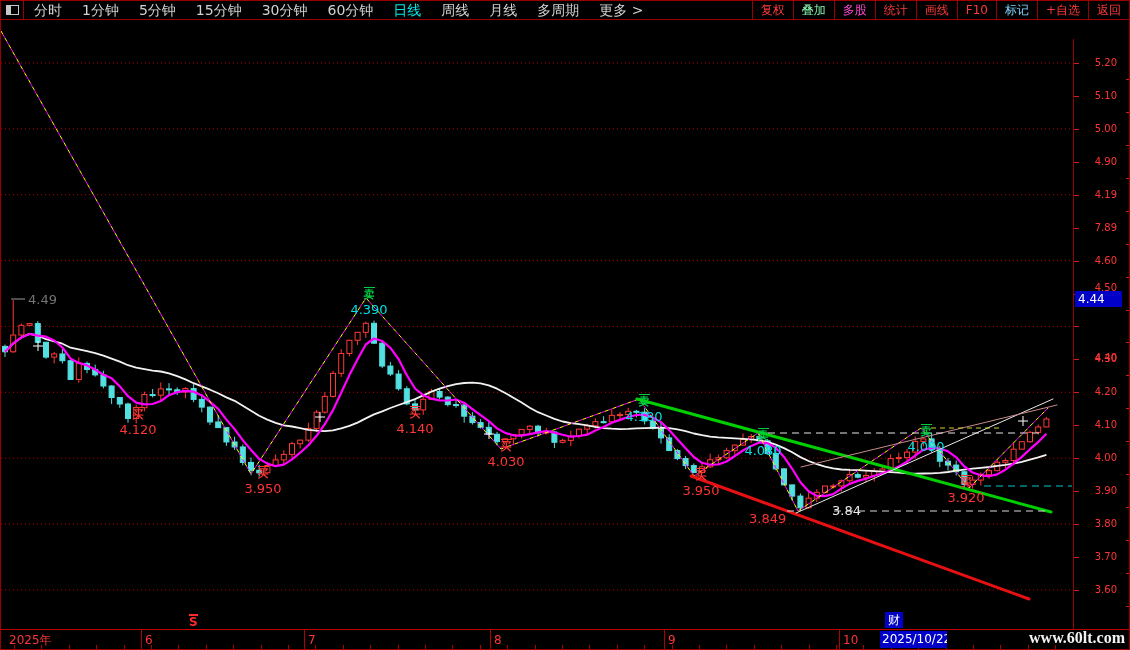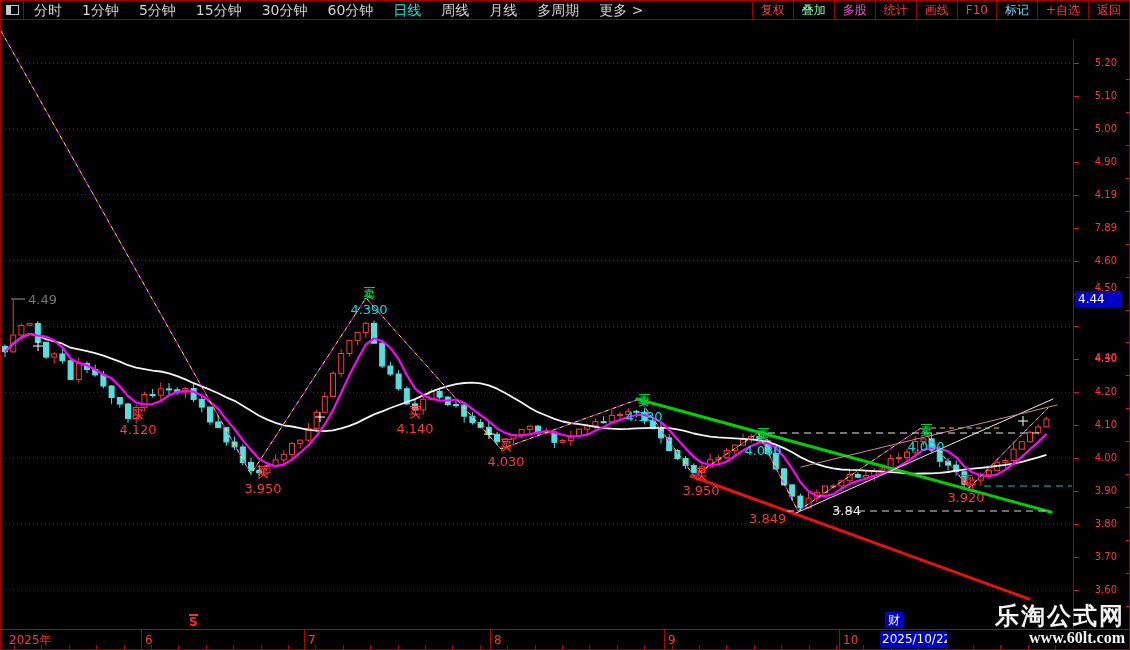--- a/index.html
+++ b/index.html
@@ -506,17 +506,16 @@
       <div class="mtick" style="left: 972px;"></div>
       <div class="mtick" style="left: 999px;"></div>
       <div class="mtick" style="left: 1027px;"></div>
       <div class="mtick" style="left: 1054px;"></div>
     </div>
   <div class="smarker">S</div>
   <div class="finbadge">财</div>
   <div class="datetag">2025/10/22/三</div>
 
   <div class="watermark">
-    <div class="wm1">乐淘公式网</div>
     <div class="wm2">www.60lt.com</div>
   </div>
 
 </div>
 
 </body></html>

